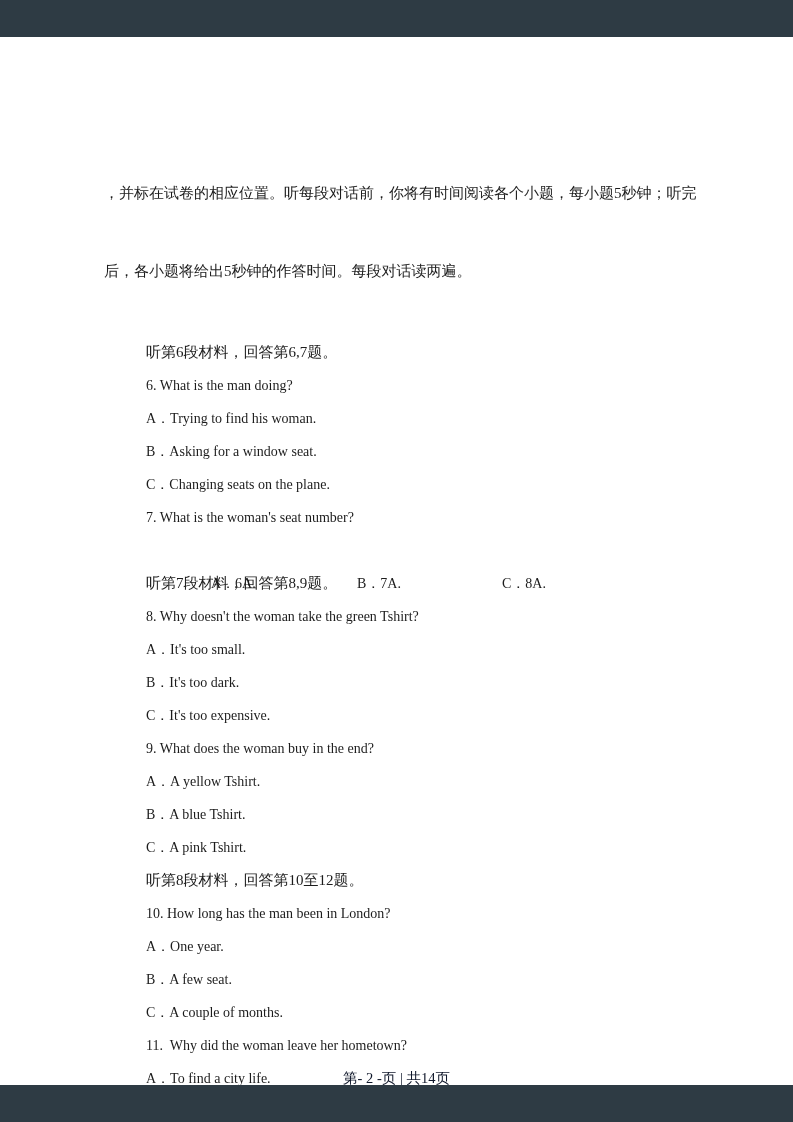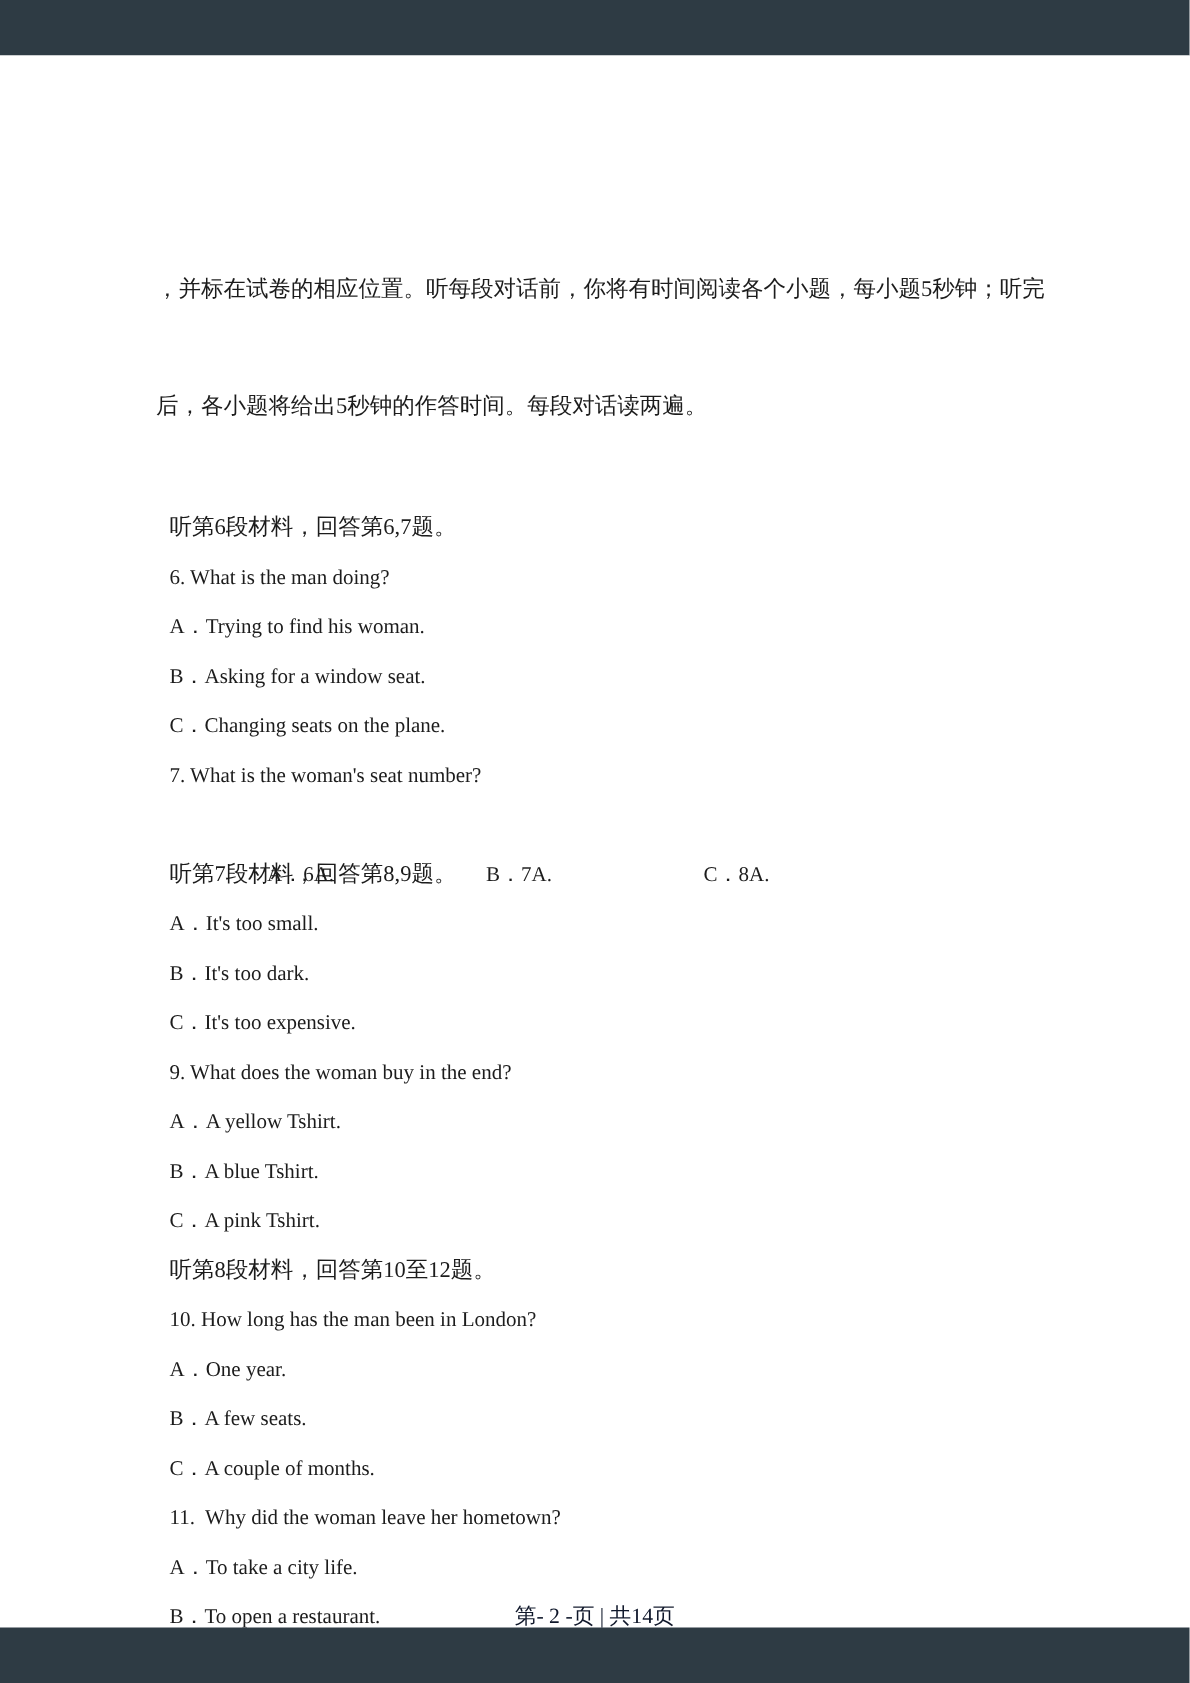--- a/index.html
+++ b/index.html
@@ -16,21 +16,21 @@
     background: #2e3b44;
   }
   .viewer-bar.top { top: 0; }
   .viewer-bar.bottom { top: 1085px; }
   .page { position: absolute; left: 0; top: 37px; width: 793px; height: 747px; background: #ffffff; }
   .doc {
     position: absolute; left: 113px; top: 91px; right: 30px;
   }
   .intro { margin-left: -9px; font-size: 15px; line-height: 26px; white-space: pre; }
   .intro .iline { height: 26px; }
-  .line { height: 33px; line-height: 33px; white-space: pre; }
+  .line { height: 33px; line-height: 33px; white-space: pre; margin-left: 33px; }
   .cn { font-size: 15px; }
   .en { font-size: 14px; }
   .opt-col { display: inline-block; padding-left: 44px; }
   .q7 .c1 { width: 102px; }
   .q7 .c2 { width: 101px; }
   .footer {
     position: absolute; left: 0; top: 1033px; width: 793px;
     text-align: center; font-size: 14.5px; line-height: 16px;
     color: #0f172a;
   }
@@ -55,38 +55,39 @@
     <div class="line en">B．Asking for a window seat.</div>
     <div class="line en">C．Changing seats on the plane.</div>
 
     <div class="line en">7. What is the woman's seat number?</div>
     <div class="line en q7">
       <span class="opt-col c1">A．6A.</span><span class="opt-col c2">B．7A.</span><span class="opt-col">C．8A.</span>
     </div>
 
     <div class="line cn">听第7段材料，回答第8,9题。</div>
 
+    <div class="line en">8. Why doesn't the woman take the green Tshirt?</div>
     <div class="line en">A．It's too small.</div>
     <div class="line en">B．It's too dark.</div>
     <div class="line en">C．It's too expensive.</div>
 
     <div class="line en">9. What does the woman buy in the end?</div>
     <div class="line en">A．A yellow Tshirt.</div>
     <div class="line en">B．A blue Tshirt.</div>
     <div class="line en">C．A pink Tshirt.</div>
 
     <div class="line cn">听第8段材料，回答第10至12题。</div>
 
     <div class="line en">10. How long has the man been in London?</div>
     <div class="line en">A．One year.</div>
-    <div class="line en">B．A few seats.</div>
+    <div class="line en">B．A few seat.</div>
     <div class="line en">C．A couple of months.</div>
 
     <div class="line en">11.  Why did the woman leave her hometown?</div>
-    <div class="line en">A．To take a city life.</div>
+    <div class="line en">A．To find a city life.</div>
     <div class="line en">B．To open a restaurant.</div>
 
   </div>
 
   <div class="footer">第- 2 -页 | 共14页</div>
 </div>
 
 <div class="viewer-bar bottom"></div>
 
 </body></html>

